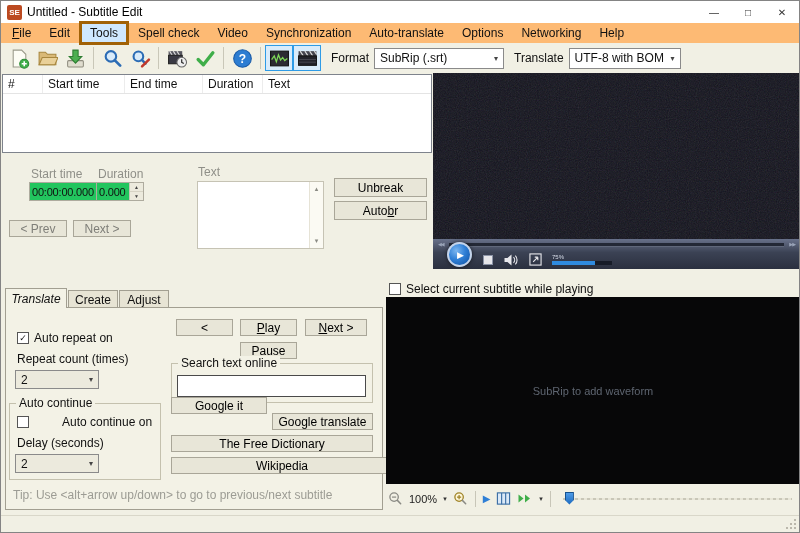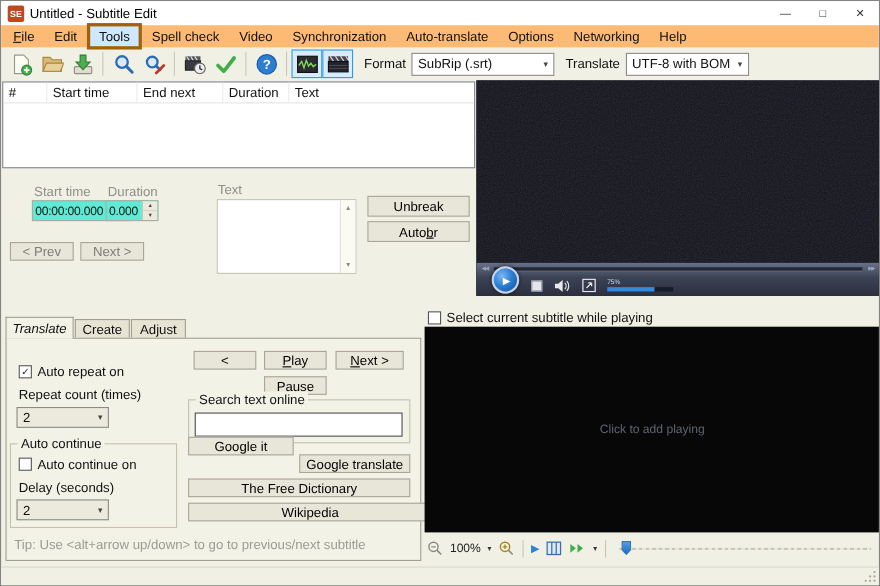--- a/index.html
+++ b/index.html
@@ -37,21 +37,21 @@
   .lvcol:nth-child(1){width:40px;}
   .lvcol:nth-child(2){width:82px;}
   .lvcol:nth-child(3){width:78px;}
   .lvcol:nth-child(4){width:60px;}
   .lvcol:nth-child(5){flex:1;border-right:none;}
   .lvbody{height:58px;}
 
   
   .editpanel{position:absolute;left:0;top:154px;width:432px;height:116px;}
   .dlabel{position:absolute;color:#8f8f88;}
-  .spin{position:absolute;height:19px;background:#5eead4;border:1px solid #aeab9e;display:flex;}
+  .spin{position:absolute;height:19px;background:#22c55e;border:1px solid #aeab9e;display:flex;}
   .spinval{flex:1;font-size:11px;padding:3px 1px 0 2px;letter-spacing:-0.2px;white-space:nowrap;overflow:hidden;}
   .spinbtns{width:14px;border-left:1px solid #c9c6b8;display:flex;flex-direction:column;background:#eceadd;}
   .spinbtn{flex:1;display:flex;align-items:center;justify-content:center;font-size:5px;color:#444;}
   .spinbtn:first-child{border-bottom:1px solid #d6d3c4;}
   .txtbox{position:absolute;left:196px;top:26px;width:127px;height:68px;background:#fff;border:1px solid #c6c3b4;}
   .txtscroll{position:absolute;right:0;top:0;bottom:0;width:14px;display:flex;flex-direction:column;justify-content:space-between;align-items:center;color:#8b8b84;font-size:7px;padding:3px 0;background:#fbfaf3;border-left:1px solid #e6e3d6;}
   .btn{position:absolute;background:#e8e6d8;border:1px solid #a9a698;display:flex;align-items:center;justify-content:center;font-size:12px;color:#000;}
   .btn.disabled{color:#7e7e78;}
   .u{text-decoration:underline;}
 
@@ -218,21 +218,21 @@
         <span>UTF-8 with BOM</span>
         <span class="caret">▾</span>
       </div>
     </div>
   </div>
 
   <div class="listview">
     <div class="lvheader">
       <div class="lvcol">#</div>
       <div class="lvcol">Start time</div>
-      <div class="lvcol">End next</div>
+      <div class="lvcol">End time</div>
       <div class="lvcol">Duration</div>
       <div class="lvcol">Text</div>
     </div>
     <div class="lvbody"></div>
   </div>
 
   <div class="editpanel">
     <span class="dlabel" style="left:30px;top:12px;">Start time</span>
     <div class="spin" style="left:28px;top:27px;width:90px;">
       <span class="spinval">00:00:00.000</span>
@@ -320,21 +320,21 @@
   </div>
   <span class="glabel" style="left:16px;top:351px;">Repeat count (times)</span>
   <div class="combo cream gcombo" style="left:14px;top:369px;width:84px;">
     <span>2</span>
     <span class="caret">▾</span>
   </div>
 
   <div class="group" style="left:8px;top:402px;width:152px;height:77px;">
     <span class="legend">Auto continue</span>
   </div>
-  <div class="cbrow" style="left:16px;top:414px;">
+  <div class="cbrow" style="left:16px;top:414px;gap:28px;">
     <span class="cb"></span>
     <span class="cblabel">Auto continue on</span>
   </div>
   <span class="glabel" style="left:16px;top:435px;">Delay (seconds)</span>
   <div class="combo cream gcombo" style="left:14px;top:453px;width:84px;">
     <span>2</span>
     <span class="caret">▾</span>
   </div>
 
   <div class="btn" style="left:175px;top:318px;width:57px;height:17px;">&lt;</div>
@@ -356,21 +356,21 @@
   <div class="btn" style="left:271px;top:412px;width:101px;height:17px;">Google translate</div>
   <div class="btn" style="left:170px;top:434px;width:202px;height:17px;">The Free Dictionary</div>
   <div class="btn" style="left:170px;top:456px;width:222px;height:17px;">Wikipedia</div>
   <div class="tip">Tip: Use &lt;alt+arrow up/down&gt; to go to previous/next subtitle</div>
 
   <div class="selrow">
     <span class="cb"></span>
     <span class="cblabel">Select current subtitle while playing</span>
   </div>
   <div class="waveform">
-    <span class="waveplaceholder">Click to add playing</span>
+    <span class="waveplaceholder">SubRip to add waveform</span>
   </div>
   <div class="wavectrl">
     <div class="wcbtn">
       <svg width="15" height="15" viewBox="0 0 16 16">
           <circle cx="6.5" cy="6.5" r="4.5" fill="none" stroke="#8a8a84" stroke-width="1.4"></circle>
           <path d="M4.3 6.5h4.4" stroke="#8a8a84" stroke-width="1.3"></path>
           <path d="M10 10l3.5 3.5" stroke="#8a8a84" stroke-width="1.6" stroke-linecap="round"></path>
         </svg>
     </div>
     <span class="zoomtext">100%</span>

